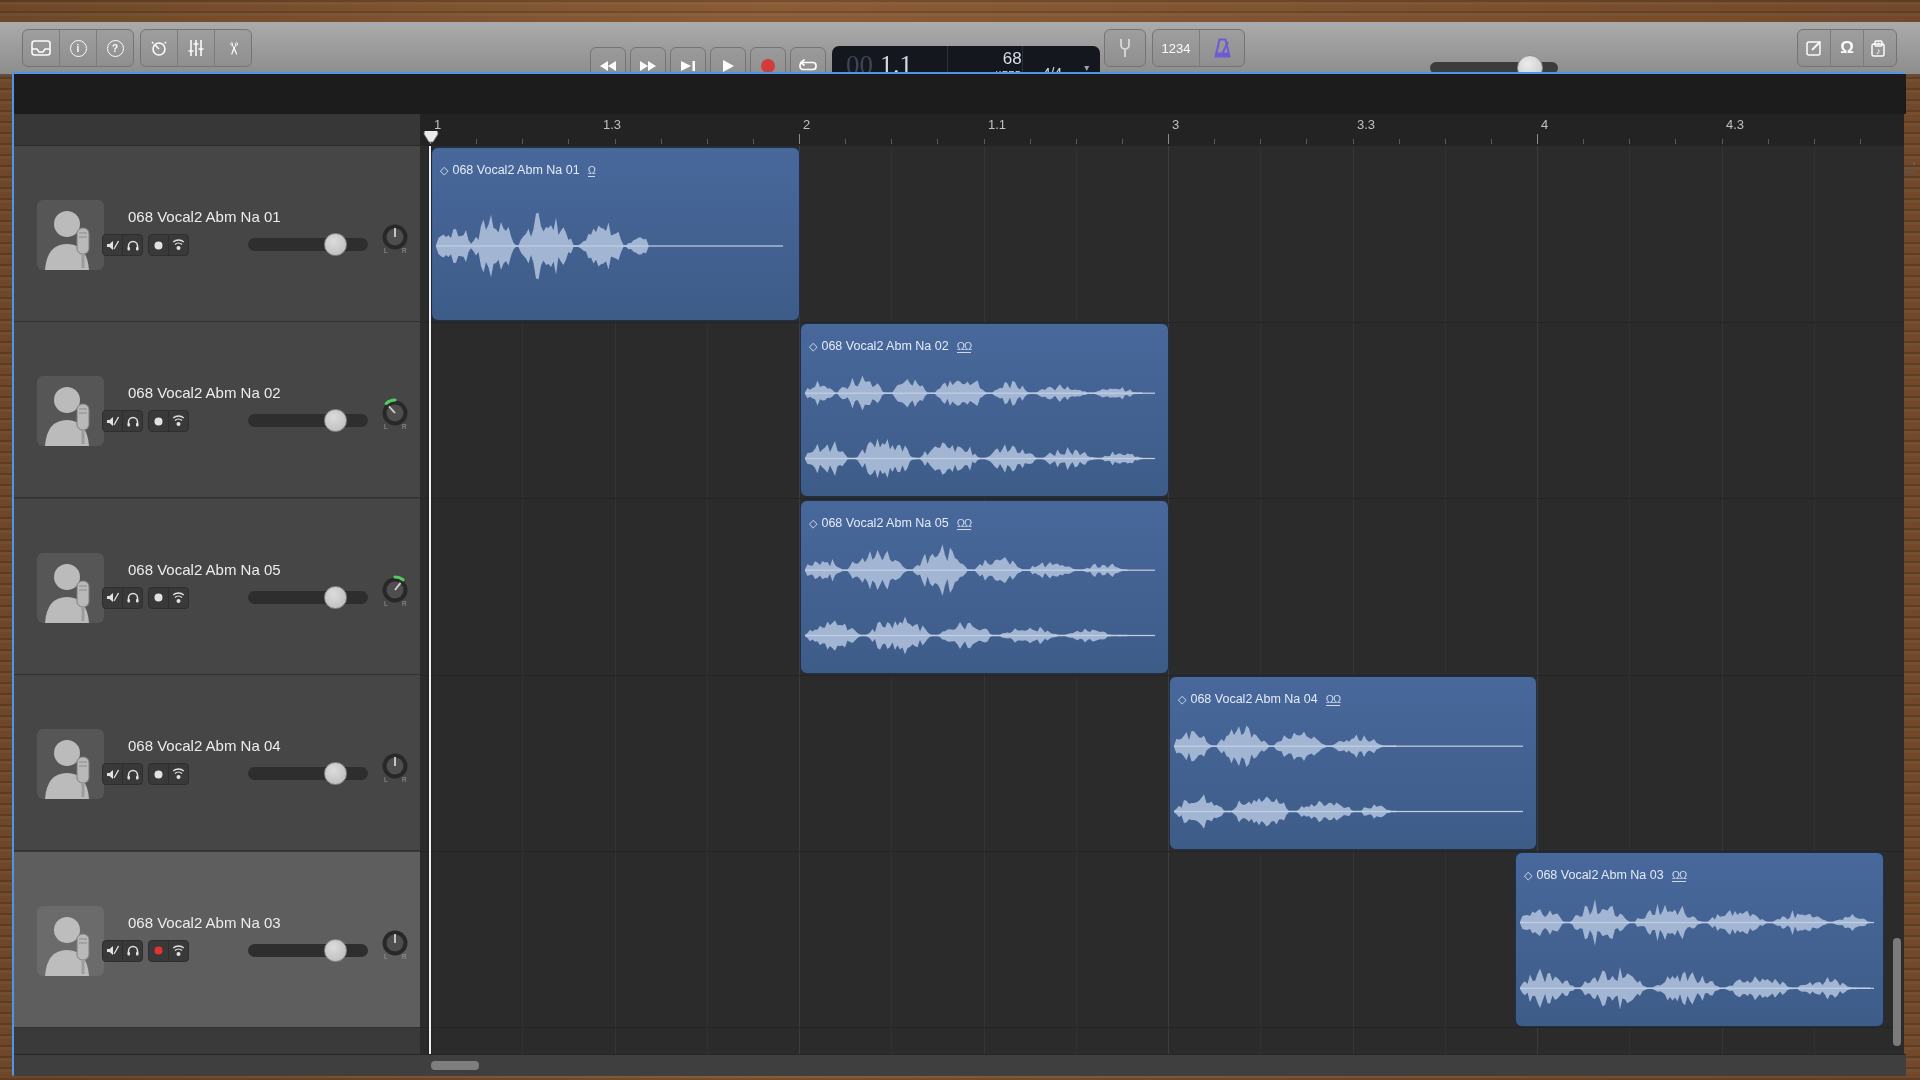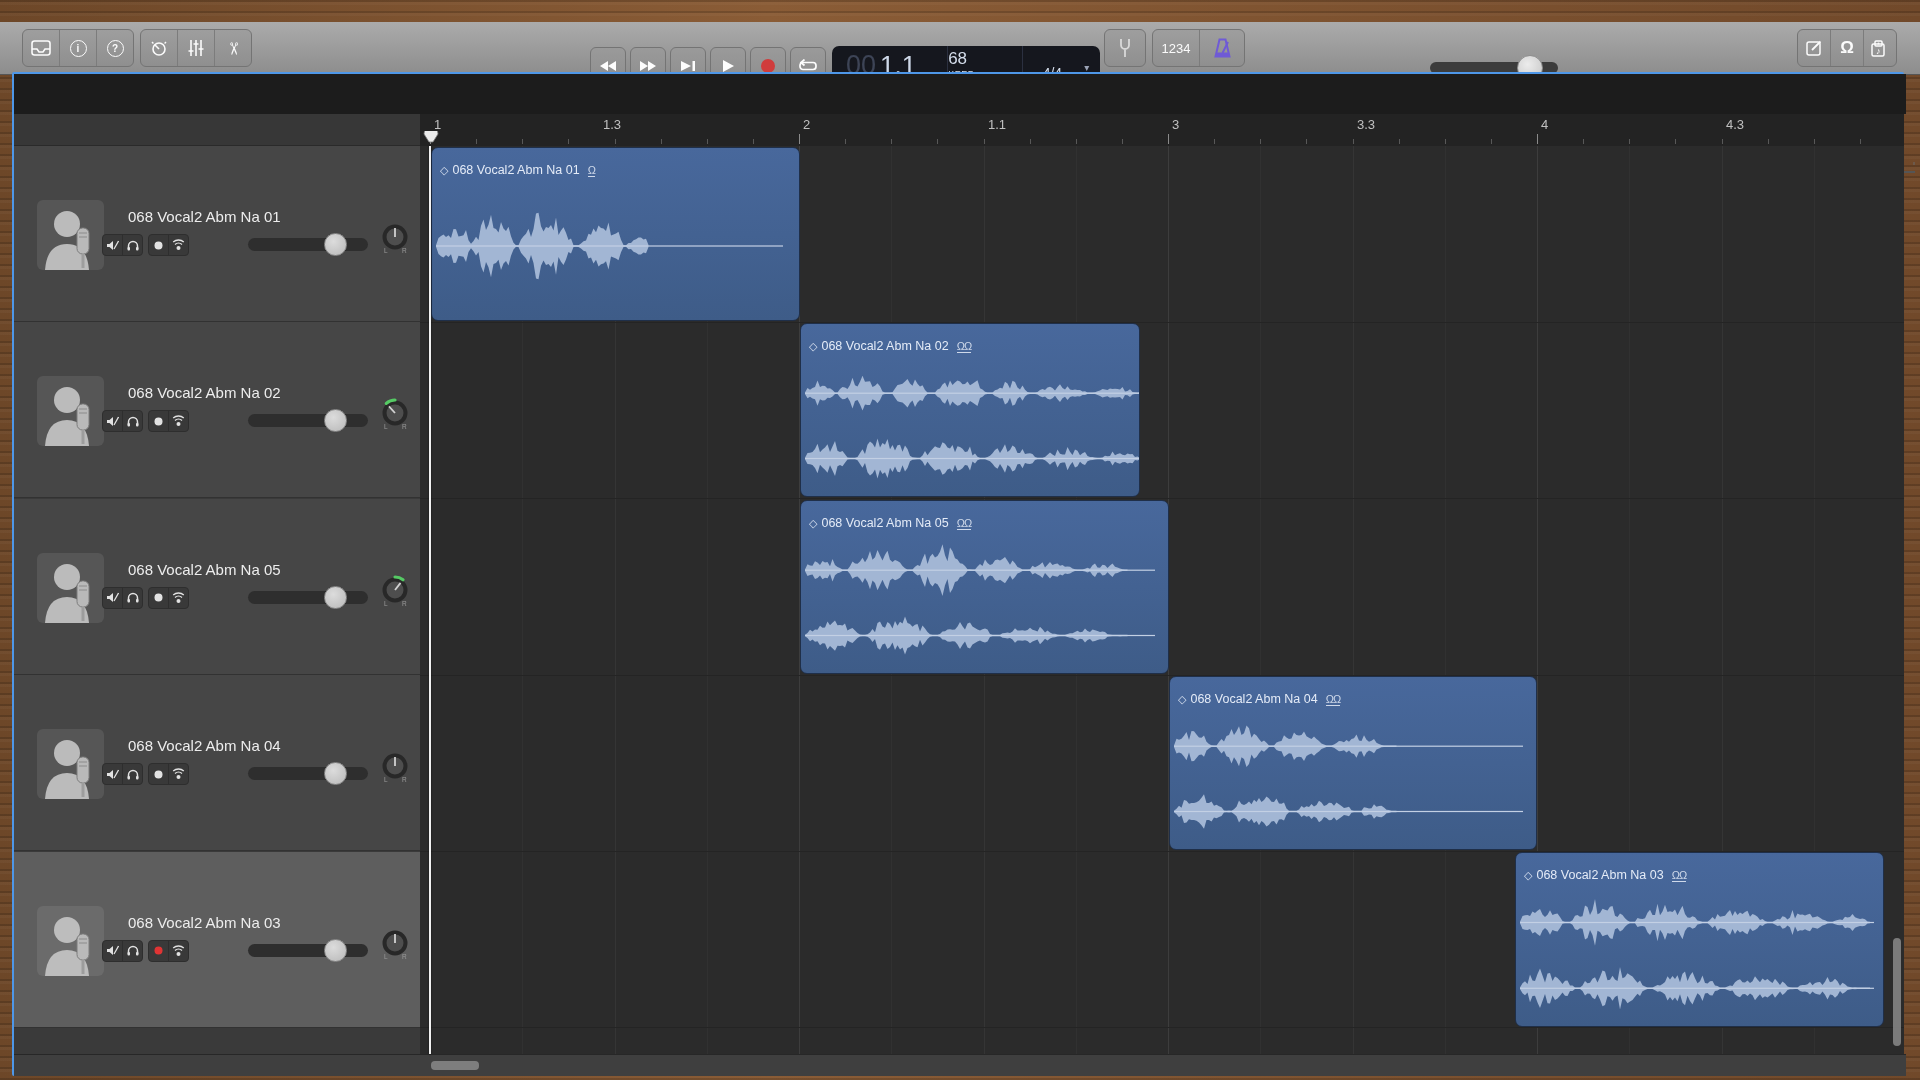--- a/index.html
+++ b/index.html
@@ -18,21 +18,21 @@
   #toolbar{left:0;top:22px;width:1920px;height:52px;background:linear-gradient(#ababab,#8d8d8d);border-bottom:1px solid #565656;}
   .tbgroup{top:7px;height:36px;display:flex;border:1px solid #747474;border-radius:6px;overflow:hidden;background:linear-gradient(#9e9e9e,#8f8f8f);}
   .tbseg{width:36px;height:36px;display:flex;align-items:center;justify-content:center;border-right:1px solid #7c7c7c;color:#fbfbfb;}
   .tbseg:last-child{border-right:none;}
   .tbtn{top:7px;height:36px;border:1px solid #747474;border-radius:6px;background:linear-gradient(#9e9e9e,#8f8f8f);display:flex;align-items:center;justify-content:center;color:#fbfbfb;}
   .circ{display:inline-flex;width:15px;height:15px;border:1.6px solid #fbfbfb;border-radius:50%;align-items:center;justify-content:center;font-size:10px;font-weight:bold;}
   
   #lcd{left:832px;top:24px;width:268px;height:44px;background:#15171e;border-radius:7px;display:flex;color:#d5deec;}
   .lcdsec{position:relative;height:100%;}
   .lcddiv{border-right:1px solid #2b3040;}
-  #lcd .big{font-weight:200;font-family:Liberation Sans, sans-serif;}
+  #lcd .big{font-weight:200;font-family:Liberation Serif, serif;}
   .lcdlab{position:absolute;font-size:7px;color:#59617a;letter-spacing:.5px;}
   
   #win{left:12px;top:72px;width:1892px;height:1004px;border:2px solid #4e97e8;border-radius:2px;background:#2b2b2b;box-sizing:border-box;}
   #menubar{left:14px;top:74px;width:1892px;height:40px;background:#1c1c1c;}
   .mbox{background:#2d2d2d;border-radius:6px;top:81px;height:26px;display:flex;align-items:center;color:#d8d8d8;font-size:14px;}
   .chev{color:#8f8f8f;font-size:9px;margin:2px 0 0 7px;}
   #headerbar{left:14px;top:114px;width:406px;height:32px;background:#373737;border-bottom:1px solid #2a2a2a;box-sizing:border-box;}
   .hbtn{top:119px;width:30px;height:21px;background:#4e4e4e;border-radius:5px;color:#e3e3e3;display:flex;align-items:center;justify-content:center;font-size:15px;}
   #ruler{left:420px;top:114px;width:1484px;height:34px;background:#232323;border-bottom:2px solid #1d1d1d;box-sizing:border-box;overflow:hidden;}
   .rlab{position:absolute;top:3px;font-size:13px;color:#c0c0c0;}
@@ -154,21 +154,21 @@
         </div>
       </div>
 
     <div id="lcd" class="abs">
       <div class="lcdsec lcddiv" style="width:116px">
         <span class="big abs" style="left:14px;top:4px;font-size:27px;color:#3d4456">00</span>
         <span class="big abs" style="left:48px;top:4px;font-size:26px;color:#cfd9e9">1.1</span>
         <span class="lcdlab" style="left:22px;top:34px">BAR</span>
         <span class="lcdlab" style="left:74px;top:34px">BEAT</span>
       </div>
-      <div class="lcdsec lcddiv" style="width:74px;text-align:left">
+      <div class="lcdsec lcddiv" style="width:74px;text-align:right">
         <div style="font-size:17px;margin-top:3px">68</div>
         <div style="font-size:9px;letter-spacing:.5px">KEEP</div>
         <div class="lcdlab" style="left:0;right:0;top:34px;position:absolute">TEMPO</div>
       </div>
       <div class="lcdsec" style="width:60px;text-align:center">
         <div style="font-size:14px;margin-top:19px">4/4</div>
         <div style="font-size:13px;margin-top:1px">A♭min</div>
       </div>
       <div class="lcdsec" style="width:18px">
         <span class="abs" style="left:2px;top:16px;color:#9aa2b5;font-size:10px">▾</span>
@@ -697,21 +697,21 @@
       <div class="rowline" style="top: 529px;"></div>
       <div class="rowline" style="top: 705px;"></div>
       <div class="rowline" style="top: 881px;"></div>
       <div class="region" style="left: 11px; top: 1px; width: 369px; height: 174px;">
         <div class="rlabel"><span class="dia">◇</span><span>068 Vocal2 Abm Na 01</span><span class="tmp">Ω</span></div>
         <svg width="361" height="152" style="position: absolute; left: 4px; top: 19px;">
           <path d="M0 79.04 L0.0 78.3 L2.5 71.1 L5.0 68.9 L7.5 67.5 L10.0 70.0 L12.5 68.2 L15.0 70.9 L17.5 62.1 L20.0 62.3 L22.5 69.4 L25.0 68.9 L27.5 68.3 L30.0 63.0 L32.5 73.2 L35.0 76.8 L37.5 73.9 L40.0 69.7 L42.5 73.1 L45.0 58.8 L47.5 52.5 L50.0 62.9 L52.5 57.8 L55.0 47.8 L57.5 61.1 L60.0 62.0 L62.5 65.4 L65.0 55.1 L67.5 61.4 L70.0 64.1 L72.5 59.7 L75.0 69.3 L77.5 75.7 L80.0 78.3 L82.5 78.2 L85.0 72.4 L87.5 69.3 L90.0 66.7 L92.5 61.7 L95.0 70.0 L97.5 62.1 L100.0 46.6 L102.5 45.8 L105.0 59.3 L107.5 64.6 L110.0 60.1 L112.5 61.1 L115.0 57.9 L117.5 63.5 L120.0 50.4 L122.5 68.1 L125.0 63.4 L127.5 60.2 L130.0 65.7 L132.5 73.1 L135.0 71.5 L137.5 78.2 L140.0 78.3 L142.5 78.2 L145.0 76.6 L147.5 74.3 L150.0 73.5 L152.5 66.7 L155.0 67.7 L157.5 61.4 L160.0 65.3 L162.5 58.5 L165.0 60.9 L167.5 61.5 L170.0 63.9 L172.5 55.6 L175.0 68.5 L177.5 67.6 L180.0 66.4 L182.5 64.7 L185.0 72.8 L187.5 78.1 L190.0 78.3 L192.5 75.9 L195.0 76.0 L197.5 73.3 L200.0 72.3 L202.5 70.6 L205.0 70.6 L207.5 72.6 L210.0 71.7 L212.5 78.1 L212.5 79.9 L210.0 86.3 L207.5 85.5 L205.0 87.4 L202.5 87.5 L200.0 85.7 L197.5 84.8 L195.0 82.1 L192.5 82.2 L190.0 79.7 L187.5 80.0 L185.0 85.2 L182.5 93.3 L180.0 91.6 L177.5 90.5 L175.0 89.5 L172.5 102.5 L170.0 94.2 L167.5 96.5 L165.0 97.2 L162.5 99.6 L160.0 92.8 L157.5 96.6 L155.0 90.4 L152.5 91.4 L150.0 84.6 L147.5 83.7 L145.0 81.5 L142.5 79.9 L140.0 79.7 L137.5 79.9 L135.0 86.6 L132.5 85.0 L130.0 92.4 L127.5 97.9 L125.0 94.7 L122.5 90.0 L120.0 107.7 L117.5 94.6 L115.0 100.1 L112.5 97.0 L110.0 98.0 L107.5 93.4 L105.0 98.8 L102.5 112.3 L100.0 111.5 L97.5 96.0 L95.0 88.1 L92.5 96.4 L90.0 91.4 L87.5 88.8 L85.0 85.7 L82.5 79.9 L80.0 79.8 L77.5 82.4 L75.0 88.8 L72.5 98.4 L70.0 94.0 L67.5 96.6 L65.0 103.0 L62.5 92.7 L60.0 96.1 L57.5 97.0 L55.0 110.3 L52.5 100.3 L50.0 95.1 L47.5 105.6 L45.0 99.3 L42.5 85.0 L40.0 88.4 L37.5 84.2 L35.0 81.2 L32.5 84.9 L30.0 95.1 L27.5 89.8 L25.0 89.2 L22.5 88.7 L20.0 95.7 L17.5 96.0 L15.0 87.2 L12.5 89.9 L10.0 88.0 L7.5 90.6 L5.0 89.2 L2.5 86.9 L0.0 79.7 Z" fill="#a2b6d4"></path>
           <rect x="0" y="78.4" width="347" height="1.2" fill="#c3d0e4"></rect>
         </svg>
       </div>
-      <div class="region" style="left: 380px; top: 177px; width: 340px; height: 174px; text-align: right;">
+      <div class="region" style="left: 380px; top: 177px; width: 369px; height: 174px; text-align: right;">
         <div class="rlabel"><span class="dia">◇</span><span>068 Vocal2 Abm Na 02</span><span class="tmp">ΩΩ</span></div>
         <svg width="361" height="152" style="position: absolute; left: 4px; top: 19px;">
           <path d="M0 50.160000000000004 L0.0 49.5 L2.5 45.0 L5.0 46.7 L7.5 44.9 L10.0 44.0 L12.5 37.6 L15.0 44.0 L17.5 42.8 L20.0 43.1 L22.5 45.6 L25.0 45.3 L27.5 46.9 L30.0 49.5 L32.5 49.5 L35.0 46.0 L37.5 44.0 L40.0 44.4 L42.5 46.1 L45.0 41.9 L47.5 34.8 L50.0 42.3 L52.5 43.5 L55.0 38.8 L57.5 32.8 L60.0 38.7 L62.5 38.4 L65.0 38.3 L67.5 44.1 L70.0 42.8 L72.5 40.2 L75.0 43.3 L77.5 48.5 L80.0 49.5 L82.5 49.5 L85.0 49.5 L87.5 49.2 L90.0 45.6 L92.5 42.0 L95.0 41.5 L97.5 40.8 L100.0 38.5 L102.5 35.9 L105.0 40.4 L107.5 42.8 L110.0 36.4 L112.5 40.7 L115.0 43.4 L117.5 42.2 L120.0 47.1 L122.5 49.4 L125.0 49.5 L127.5 49.4 L130.0 49.5 L132.5 46.6 L135.0 45.4 L137.5 41.4 L140.0 39.6 L142.5 44.5 L145.0 37.4 L147.5 41.9 L150.0 39.4 L152.5 37.5 L155.0 38.4 L157.5 41.2 L160.0 40.9 L162.5 38.5 L165.0 42.2 L167.5 40.8 L170.0 39.0 L172.5 37.3 L175.0 45.3 L177.5 46.6 L180.0 48.7 L182.5 49.5 L185.0 49.5 L187.5 49.5 L190.0 47.3 L192.5 46.4 L195.0 44.8 L197.5 45.4 L200.0 38.8 L202.5 40.6 L205.0 45.6 L207.5 37.7 L210.0 38.9 L212.5 44.5 L215.0 46.5 L217.5 42.6 L220.0 46.7 L222.5 48.9 L225.0 49.5 L227.5 49.5 L230.0 49.5 L232.5 48.9 L235.0 47.1 L237.5 46.1 L240.0 46.9 L242.5 44.5 L245.0 43.8 L247.5 45.0 L250.0 47.5 L252.5 44.1 L255.0 41.2 L257.5 45.0 L260.0 46.6 L262.5 43.2 L265.0 46.4 L267.5 47.1 L270.0 46.5 L272.5 47.0 L275.0 46.9 L277.5 48.4 L280.0 48.2 L282.5 49.5 L285.0 49.5 L287.5 49.5 L290.0 49.2 L292.5 48.3 L295.0 47.4 L297.5 46.0 L300.0 46.6 L302.5 47.1 L305.0 45.6 L307.5 46.1 L310.0 45.7 L312.5 46.1 L315.0 46.4 L317.5 43.9 L320.0 48.4 L322.5 48.1 L325.0 46.3 L327.5 48.9 L330.0 49.2 L332.5 49.4 L335.0 49.3 L337.5 49.5 L337.5 50.9 L335.0 51.0 L332.5 51.0 L330.0 51.1 L327.5 51.5 L325.0 54.0 L322.5 52.2 L320.0 51.9 L317.5 56.4 L315.0 53.9 L312.5 54.2 L310.0 54.6 L307.5 54.2 L305.0 54.7 L302.5 53.2 L300.0 53.8 L297.5 54.4 L295.0 52.9 L292.5 52.0 L290.0 51.1 L287.5 50.9 L285.0 50.9 L282.5 50.9 L280.0 52.1 L277.5 52.0 L275.0 53.5 L272.5 53.3 L270.0 53.8 L267.5 53.2 L265.0 53.9 L262.5 57.1 L260.0 53.7 L257.5 55.3 L255.0 59.1 L252.5 56.2 L250.0 52.8 L247.5 55.3 L245.0 56.5 L242.5 55.8 L240.0 53.4 L237.5 54.2 L235.0 53.2 L232.5 51.4 L230.0 50.9 L227.5 50.9 L225.0 50.9 L222.5 51.4 L220.0 53.6 L217.5 57.7 L215.0 53.8 L212.5 55.8 L210.0 61.4 L207.5 62.7 L205.0 54.7 L202.5 59.7 L200.0 61.5 L197.5 54.9 L195.0 55.5 L192.5 53.9 L190.0 53.0 L187.5 50.9 L185.0 50.9 L182.5 50.9 L180.0 51.6 L177.5 53.7 L175.0 55.0 L172.5 63.0 L170.0 61.3 L167.5 59.5 L165.0 58.1 L162.5 61.8 L160.0 59.4 L157.5 59.1 L155.0 61.9 L152.5 62.8 L150.0 60.9 L147.5 58.4 L145.0 62.9 L142.5 55.8 L140.0 60.7 L137.5 58.9 L135.0 54.9 L132.5 53.7 L130.0 50.9 L127.5 50.9 L125.0 50.9 L122.5 50.9 L120.0 53.2 L117.5 58.1 L115.0 57.0 L112.5 59.6 L110.0 64.0 L107.5 57.5 L105.0 59.9 L102.5 64.4 L100.0 61.8 L97.5 59.5 L95.0 58.9 L92.5 58.3 L90.0 54.7 L87.5 51.1 L85.0 50.9 L82.5 50.9 L80.0 50.9 L77.5 51.8 L75.0 57.0 L72.5 60.2 L70.0 57.5 L67.5 56.2 L65.0 62.0 L62.5 61.9 L60.0 61.6 L57.5 67.5 L55.0 61.5 L52.5 56.9 L50.0 58.0 L47.5 65.5 L45.0 58.4 L42.5 54.2 L40.0 56.0 L37.5 56.3 L35.0 54.3 L32.5 50.9 L30.0 50.9 L27.5 53.4 L25.0 55.0 L22.5 54.7 L20.0 57.2 L17.5 57.5 L15.0 56.3 L12.5 62.7 L10.0 56.3 L7.5 55.4 L5.0 53.7 L2.5 55.3 L0.0 50.9 Z" fill="#a2b6d4"></path>
           <rect x="0" y="49.6" width="350" height="1.2" fill="#c3d0e4"></rect>
           <path d="M0 115.52 L0.0 114.8 L2.5 110.1 L5.0 109.8 L7.5 109.0 L10.0 105.9 L12.5 100.8 L15.0 109.3 L17.5 106.5 L20.0 104.4 L22.5 101.2 L25.0 108.9 L27.5 103.5 L30.0 98.1 L32.5 107.8 L35.0 108.9 L37.5 107.9 L40.0 111.3 L42.5 114.6 L45.0 114.8 L47.5 114.8 L50.0 114.8 L52.5 113.9 L55.0 110.0 L57.5 106.3 L60.0 111.1 L62.5 101.8 L65.0 98.4 L67.5 100.5 L70.0 104.6 L72.5 95.5 L75.0 104.4 L77.5 100.0 L80.0 101.7 L82.5 96.1 L85.0 106.2 L87.5 102.0 L90.0 107.4 L92.5 102.2 L95.0 101.8 L97.5 108.8 L100.0 102.4 L102.5 106.1 L105.0 112.8 L107.5 114.3 L110.0 114.6 L112.5 114.8 L115.0 114.8 L117.5 112.4 L120.0 108.1 L122.5 112.3 L125.0 108.8 L127.5 106.1 L130.0 103.3 L132.5 104.6 L135.0 104.9 L137.5 99.3 L140.0 100.7 L142.5 104.5 L145.0 105.5 L147.5 102.0 L150.0 109.2 L152.5 103.3 L155.0 103.9 L157.5 105.7 L160.0 109.1 L162.5 108.5 L165.0 103.5 L167.5 112.4 L170.0 110.6 L172.5 113.7 L175.0 114.7 L177.5 114.8 L180.0 114.8 L182.5 113.9 L185.0 112.8 L187.5 110.3 L190.0 107.0 L192.5 105.2 L195.0 109.9 L197.5 106.1 L200.0 101.3 L202.5 109.0 L205.0 107.1 L207.5 102.6 L210.0 104.2 L212.5 109.9 L215.0 110.1 L217.5 105.9 L220.0 111.1 L222.5 110.4 L225.0 110.2 L227.5 110.9 L230.0 114.0 L232.5 114.8 L235.0 114.8 L237.5 114.8 L240.0 113.9 L242.5 111.8 L245.0 109.4 L247.5 111.5 L250.0 112.9 L252.5 106.6 L255.0 110.8 L257.5 111.5 L260.0 111.6 L262.5 103.9 L265.0 108.8 L267.5 112.0 L270.0 106.4 L272.5 107.8 L275.0 112.2 L277.5 110.2 L280.0 108.9 L282.5 112.9 L285.0 113.9 L287.5 114.0 L290.0 114.6 L292.5 114.8 L295.0 114.8 L297.5 114.5 L300.0 112.7 L302.5 113.3 L305.0 113.0 L307.5 108.5 L310.0 112.3 L312.5 111.1 L315.0 110.2 L317.5 111.8 L320.0 112.2 L322.5 110.5 L325.0 111.3 L327.5 110.9 L330.0 114.0 L332.5 113.5 L335.0 114.6 L337.5 114.8 L337.5 116.2 L335.0 116.4 L332.5 117.5 L330.0 117.0 L327.5 120.2 L325.0 119.7 L322.5 120.5 L320.0 118.9 L317.5 119.2 L315.0 120.8 L312.5 119.9 L310.0 118.8 L307.5 122.5 L305.0 118.1 L302.5 117.7 L300.0 118.4 L297.5 116.5 L295.0 116.2 L292.5 116.2 L290.0 116.4 L287.5 117.1 L285.0 117.2 L282.5 118.2 L280.0 122.1 L277.5 120.9 L275.0 118.8 L272.5 123.2 L270.0 124.6 L267.5 119.0 L265.0 122.3 L262.5 127.2 L260.0 119.4 L257.5 119.5 L255.0 120.2 L252.5 124.5 L250.0 118.2 L247.5 119.5 L245.0 121.7 L242.5 119.3 L240.0 117.2 L237.5 116.2 L235.0 116.2 L232.5 116.2 L230.0 117.0 L227.5 120.2 L225.0 120.9 L222.5 120.7 L220.0 119.9 L217.5 125.2 L215.0 120.9 L212.5 121.2 L210.0 126.9 L207.5 128.4 L205.0 123.9 L202.5 122.0 L200.0 129.7 L197.5 125.0 L195.0 121.1 L192.5 125.8 L190.0 124.0 L187.5 120.7 L185.0 118.2 L182.5 117.2 L180.0 116.2 L177.5 116.2 L175.0 116.3 L172.5 117.3 L170.0 120.4 L167.5 118.6 L165.0 127.5 L162.5 122.6 L160.0 121.9 L157.5 125.3 L155.0 127.1 L152.5 127.7 L150.0 121.8 L147.5 129.0 L145.0 125.5 L142.5 126.5 L140.0 130.3 L137.5 131.8 L135.0 126.2 L132.5 126.4 L130.0 127.8 L127.5 125.0 L125.0 122.2 L122.5 118.7 L120.0 122.9 L117.5 118.6 L115.0 116.2 L112.5 116.2 L110.0 116.4 L107.5 116.7 L105.0 118.2 L102.5 125.0 L100.0 128.6 L97.5 122.2 L95.0 129.2 L92.5 128.8 L90.0 123.6 L87.5 129.0 L85.0 124.8 L82.5 135.0 L80.0 129.3 L77.5 131.1 L75.0 126.7 L72.5 135.5 L70.0 126.5 L67.5 130.5 L65.0 132.6 L62.5 129.2 L60.0 120.0 L57.5 124.8 L55.0 121.0 L52.5 117.2 L50.0 116.2 L47.5 116.2 L45.0 116.2 L42.5 116.4 L40.0 119.7 L37.5 123.2 L35.0 122.1 L32.5 123.2 L30.0 133.0 L27.5 127.5 L25.0 122.2 L22.5 129.8 L20.0 126.7 L17.5 124.6 L15.0 121.7 L12.5 130.3 L10.0 125.1 L7.5 122.0 L5.0 121.3 L2.5 121.0 L0.0 116.2 Z" fill="#a2b6d4"></path>
           <rect x="0" y="114.9" width="350" height="1.2" fill="#c3d0e4"></rect>
         </svg>
       </div>
       <div class="region" style="left: 380px; top: 354px; width: 369px; height: 174px;">
         <div class="rlabel"><span class="dia">◇</span><span>068 Vocal2 Abm Na 05</span><span class="tmp">ΩΩ</span></div>

